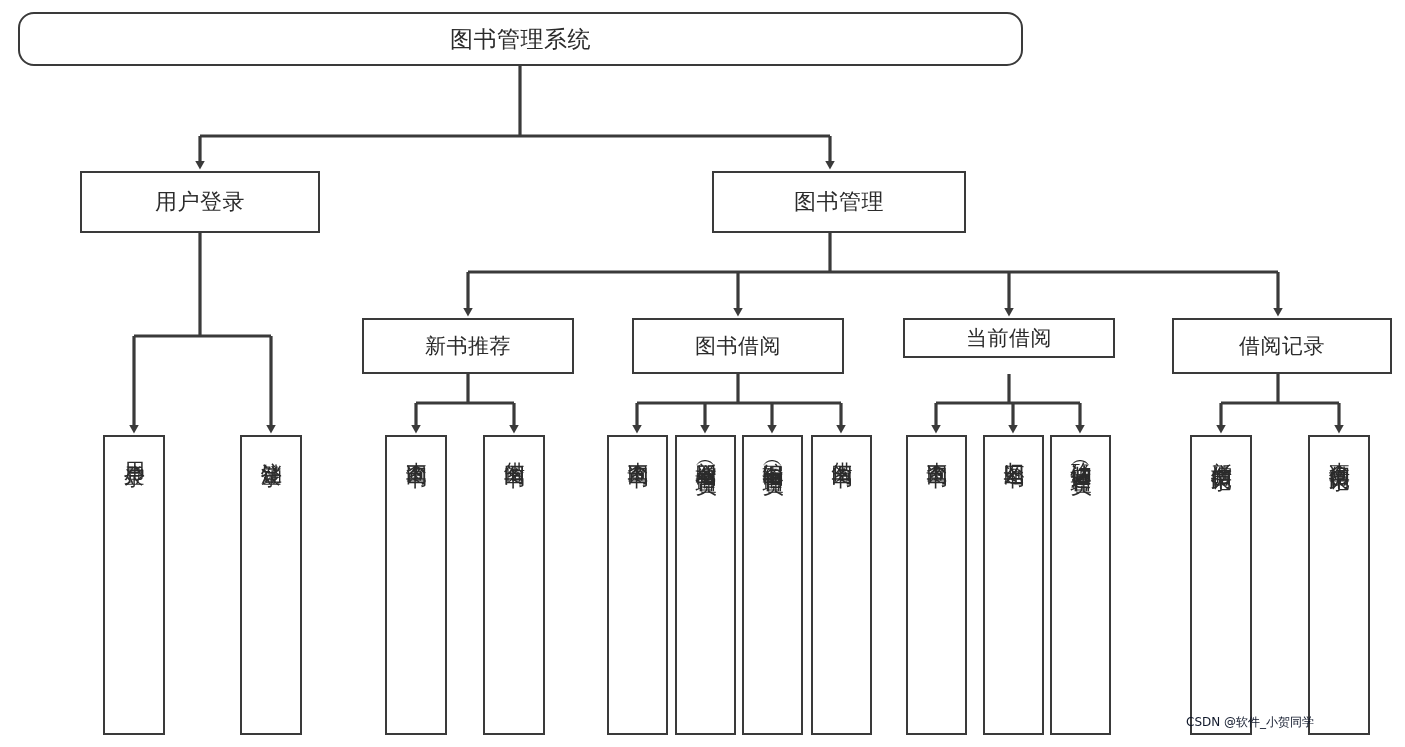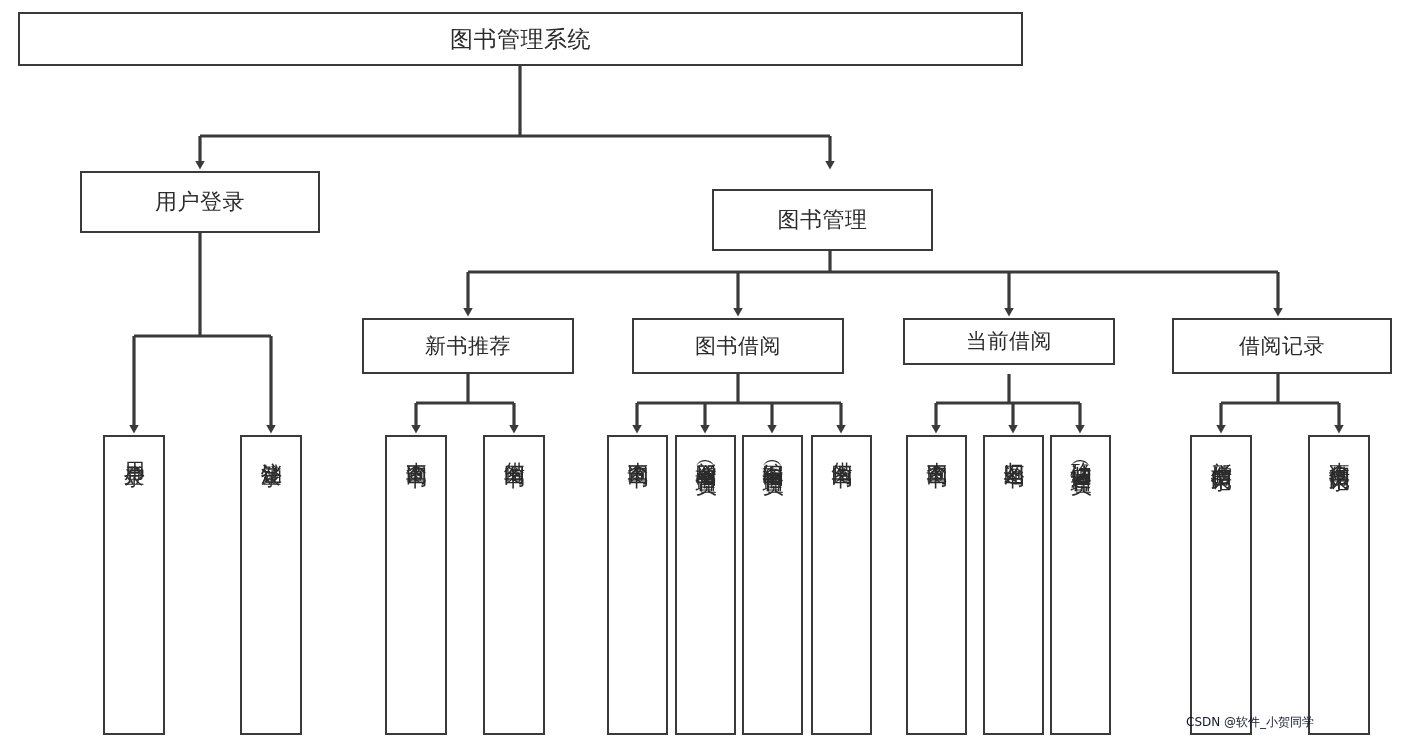--- a/index.html
+++ b/index.html
@@ -138,38 +138,38 @@
       <path d="M1013,403 L1013,425" marker-end="url(#arrow)"></path>
       <path d="M1080,403 L1080,425" marker-end="url(#arrow)"></path>
 
       <path d="M1278,374 L1278,403"></path>
       <path d="M1221,403 L1339,403"></path>
       <path d="M1221,403 L1221,425" marker-end="url(#arrow)"></path>
       <path d="M1339,403 L1339,425" marker-end="url(#arrow)"></path>
     </g>
   </svg>
 
-  <div class="node horiz root" style="left:18px; top:12px; width:1005px; height:54px;">
+  <div class="node horiz root" style="left:18px; top:12px; width:1005px; height:54px;border-radius:16px;">
     <span class="label">图书管理系统</span>
   </div>
 
   <div class="node horiz lvl2" style="left:80px; top:171px; width:240px; height:62px;">
     <span class="label">用户登录</span>
   </div>
-  <div class="node horiz lvl2" style="left:712px; top:171px; width:221px; height:62px;margin-top:18px;">
+  <div class="node horiz lvl2" style="left:712px; top:171px; width:254px; height:62px;">
     <span class="label">图书管理</span>
   </div>
 
   <div class="node horiz lvl3" style="left:362px; top:318px; width:212px; height:56px;justify-content:center;">
     <span class="label">新书推荐</span>
   </div>
   <div class="node horiz lvl3" style="left:632px; top:318px; width:212px; height:56px;">
     <span class="label">图书借阅</span>
   </div>
-  <div class="node horiz lvl3" style="left:903px; top:318px; width:212px; height:47px;">
+  <div class="node horiz lvl3" style="left:903px; top:318px; width:212px; height:40px;">
     <span class="label">当前借阅</span>
   </div>
   <div class="node horiz lvl3" style="left:1172px; top:318px; width:220px; height:56px;">
     <span class="label">借阅记录</span>
   </div>
 
   <div class="node vert" style="left:103px; top:435px; width:62px; height:300px;">
     <span class="label">用户登录</span>
   </div>
   <div class="node vert" style="left:240px; top:435px; width:62px; height:300px;">

